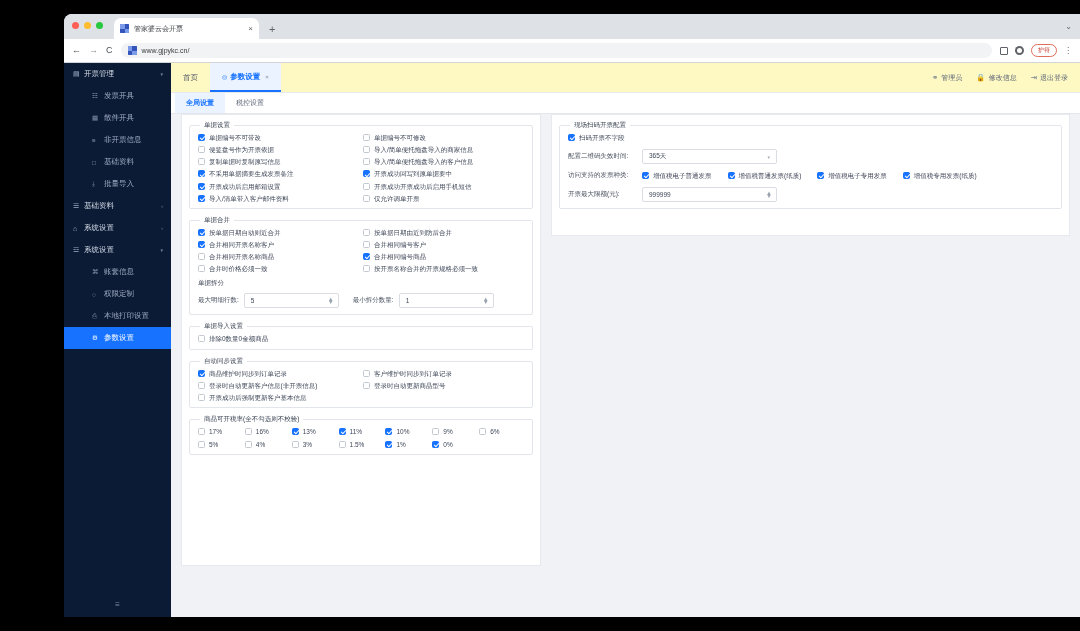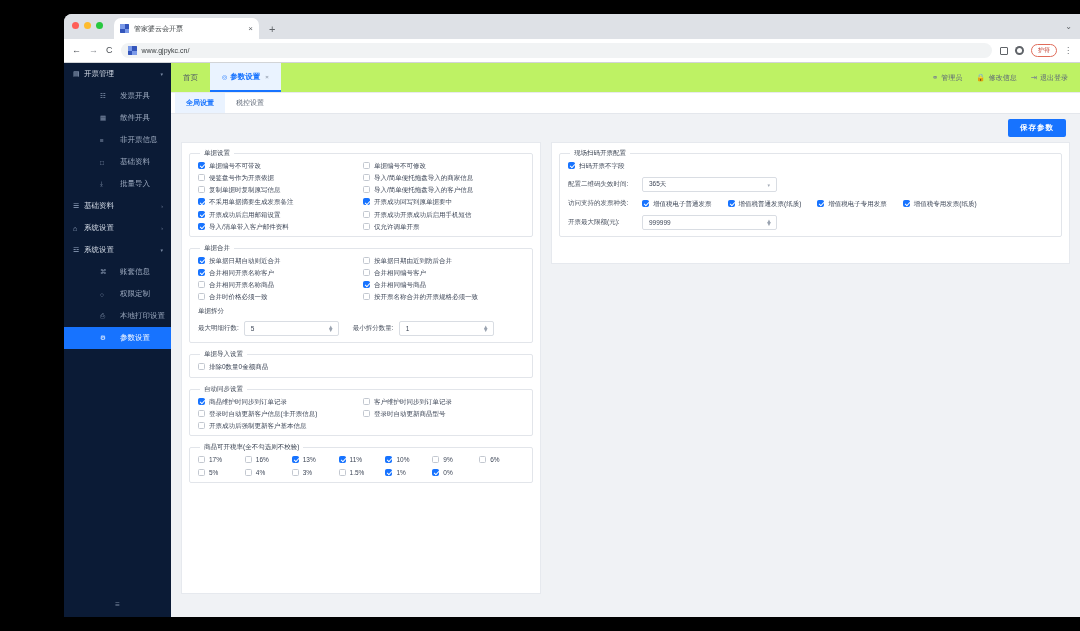--- a/index.html
+++ b/index.html
@@ -168,24 +168,24 @@
     font-size: 7.5px;
     color: #d6dde8;
     gap: 2px;
     cursor: pointer;
   }
   .nav-group-head .gicon { font-size: 7px; width: 9px; color: #98a9c4; }
   .nav-group-head .caret { margin-left: auto; font-size: 5px; color: #7b8ba5; }
   .nav-item {
     height: 22px;
     display: flex; align-items: center;
-    padding-left: 36px;
+    padding-left: 28px;
     font-size: 7.5px;
     color: #9eabc0;
-    gap: 12px;
+    gap: 4px;
     cursor: pointer;
   }
   .nav-item .iicon { font-size: 6.5px; color: #8292ab; width: 8px; }
   .nav-item.active {
     background: #1773ff;
     color: #fff;
   }
   .nav-item.active .iicon { color: #fff; }
   .sidebar-foot {
     margin-top: auto;
@@ -196,21 +196,21 @@
 
   
   .main {
     flex: 1;
     display: flex; flex-direction: column;
     background: #f0f2f5;
     min-width: 0;
   }
   .topbar {
     height: 30px;
-    background: #bef264;
+    background: #fef9c3;
     display: flex; align-items: stretch;
     border-bottom: 1px solid #e8eaee;
   }
   .topbar-tabs { display: flex; align-items: stretch; }
   .tb-tab {
     display: flex; align-items: center;
     padding: 0 12px;
     font-size: 7.5px;
     color: #4a5263;
     cursor: pointer;
@@ -545,23 +545,20 @@
       <div class="subtabs">
         <div class="st sel">
           <span>全局设置</span>
         </div>
         <div class="st">
           <span>税控设置</span>
         </div>
       </div>
 
       <div class="content">
-        <div class="savebar">
-          <button class="save-btn">保存参数</button>
-        </div>
 
         <div class="panels">
 
           <div class="card card-left">
 
             <fieldset>
               <legend>单据设置</legend>
               <div class="grid2" id="doc-settings-grid">
                   <label class="cbrow">
                     <span class="cb on"></span>

